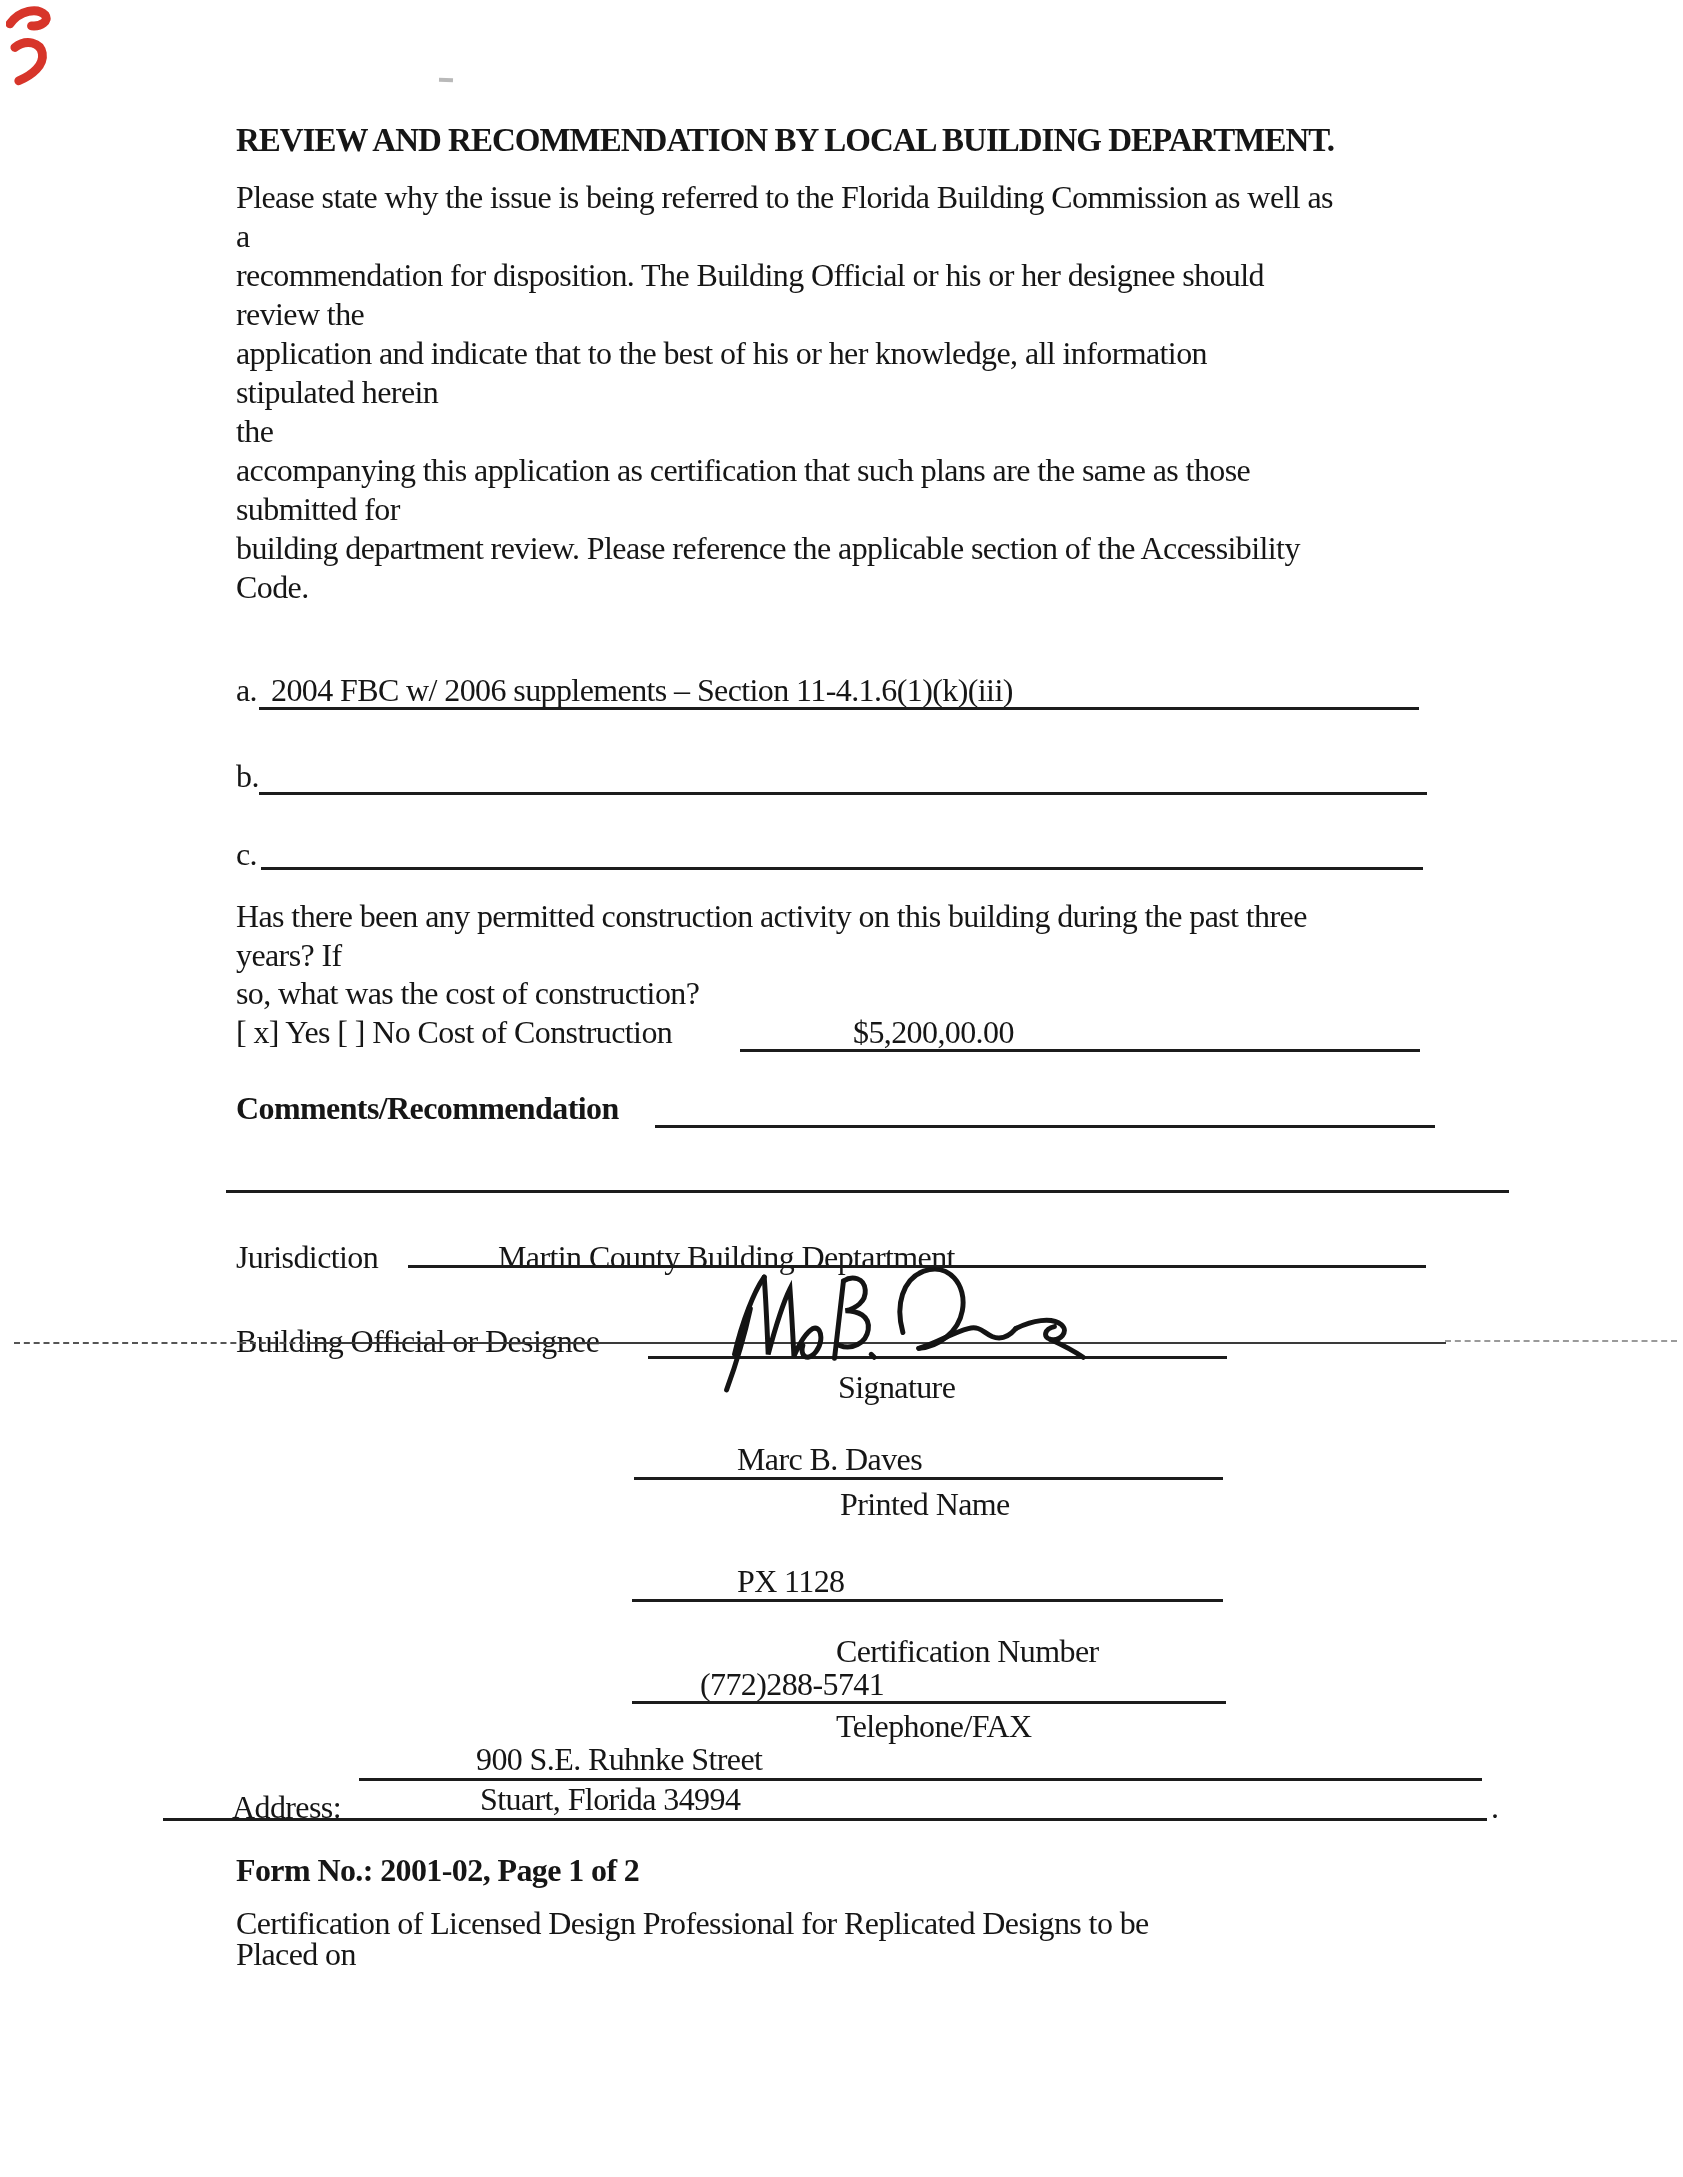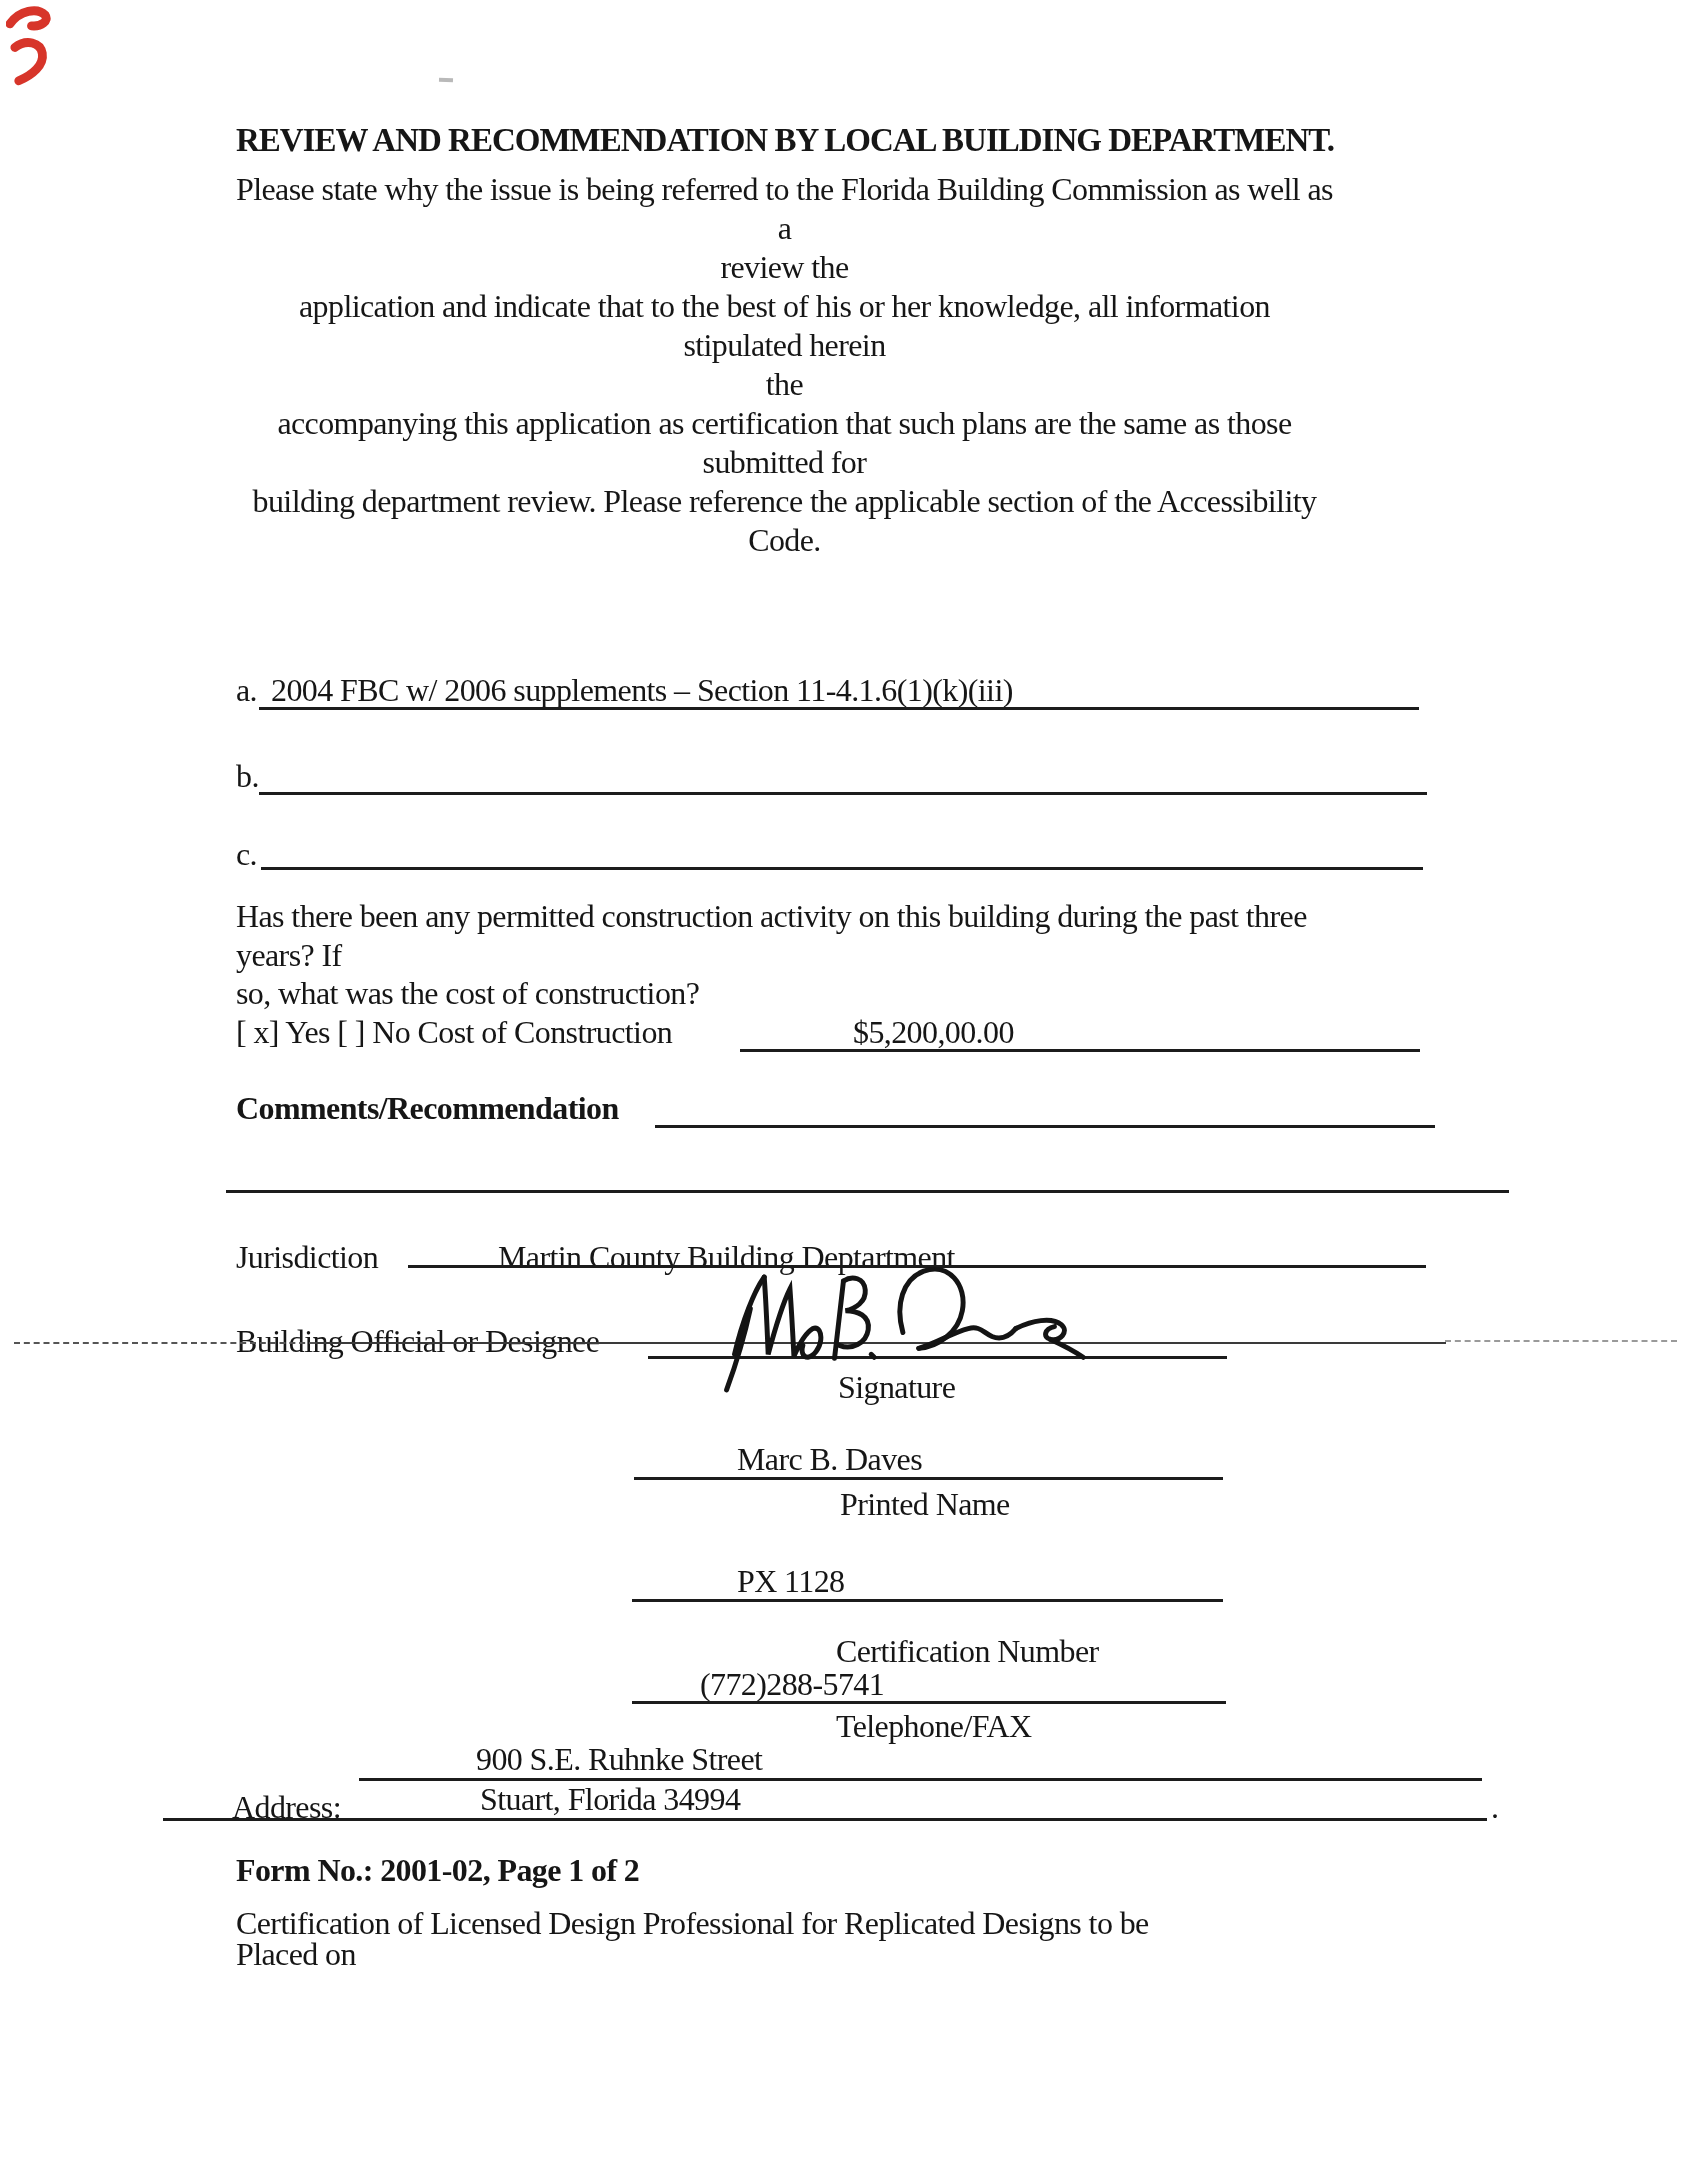--- a/index.html
+++ b/index.html
@@ -6,21 +6,21 @@
   body{width:1683px;height:2177px;background:#ffffff;position:relative;overflow:hidden;
        font-family:"Liberation Serif","DejaVu Serif",serif;color:#161616;}
   .abs{position:absolute;}
   .t{font-size:32px;line-height:39px;letter-spacing:-0.6px;white-space:nowrap;}
   .b{font-weight:bold;}
   .hl{position:absolute;height:0;border-top:3px solid #1c1c1c;}
   .hl2{position:absolute;height:0;border-top:2px solid #3a3a3a;}
   .dash{position:absolute;height:0;border-top:2px dashed #555;}
   .dashlight{position:absolute;height:0;border-top:2px dashed #9a9a9a;}
   #title{left:236px;top:121px;font-size:33px;letter-spacing:-1px;}
-  #intro{left:236px;top:170px;text-align:center;}
+  #intro{left:236px;top:178px;}
   #intro div{height:39px;}
   #rowA{left:236px;top:671px;}
   #aval{margin-left:14px;}
   #lineA{left:259px;top:707px;width:1160px;}
   #labB{left:236px;top:757px;}
   #lineB{left:259px;top:792px;width:1168px;}
   #labC{left:236px;top:835px;}
   #lineC{left:261px;top:867px;width:1162px;}
   #q0{left:236px;top:897px;}
   #q1{left:236px;top:936px;}
@@ -70,20 +70,21 @@
   <path d="M9,46 C21,37 35,41 37,52 C39,64 27,74 13,80" fill="none" stroke="#d7352a" stroke-width="9" stroke-linecap="round"></path>
 </svg>
 
 <div id="grayDash" class="abs"></div>
 
 <div id="title" class="abs t b">REVIEW AND RECOMMENDATION BY LOCAL BUILDING DEPARTMENT.</div>
 
 <div id="intro" class="abs t">
   <div>Please state why the issue is being referred to the Florida Building Commission as well as</div>
   <div>a</div>
+  <div>recommendation for disposition. The Building Official or his or her designee should</div>
   <div>review the</div>
   <div>application and indicate that to the best of his or her knowledge, all information</div>
   <div>stipulated herein</div>
   <div>the</div>
   <div>accompanying this application as certification that such plans are the same as those</div>
   <div>submitted for</div>
   <div>building department review. Please reference the applicable section of the Accessibility</div>
   <div>Code.</div>
 </div>
 

